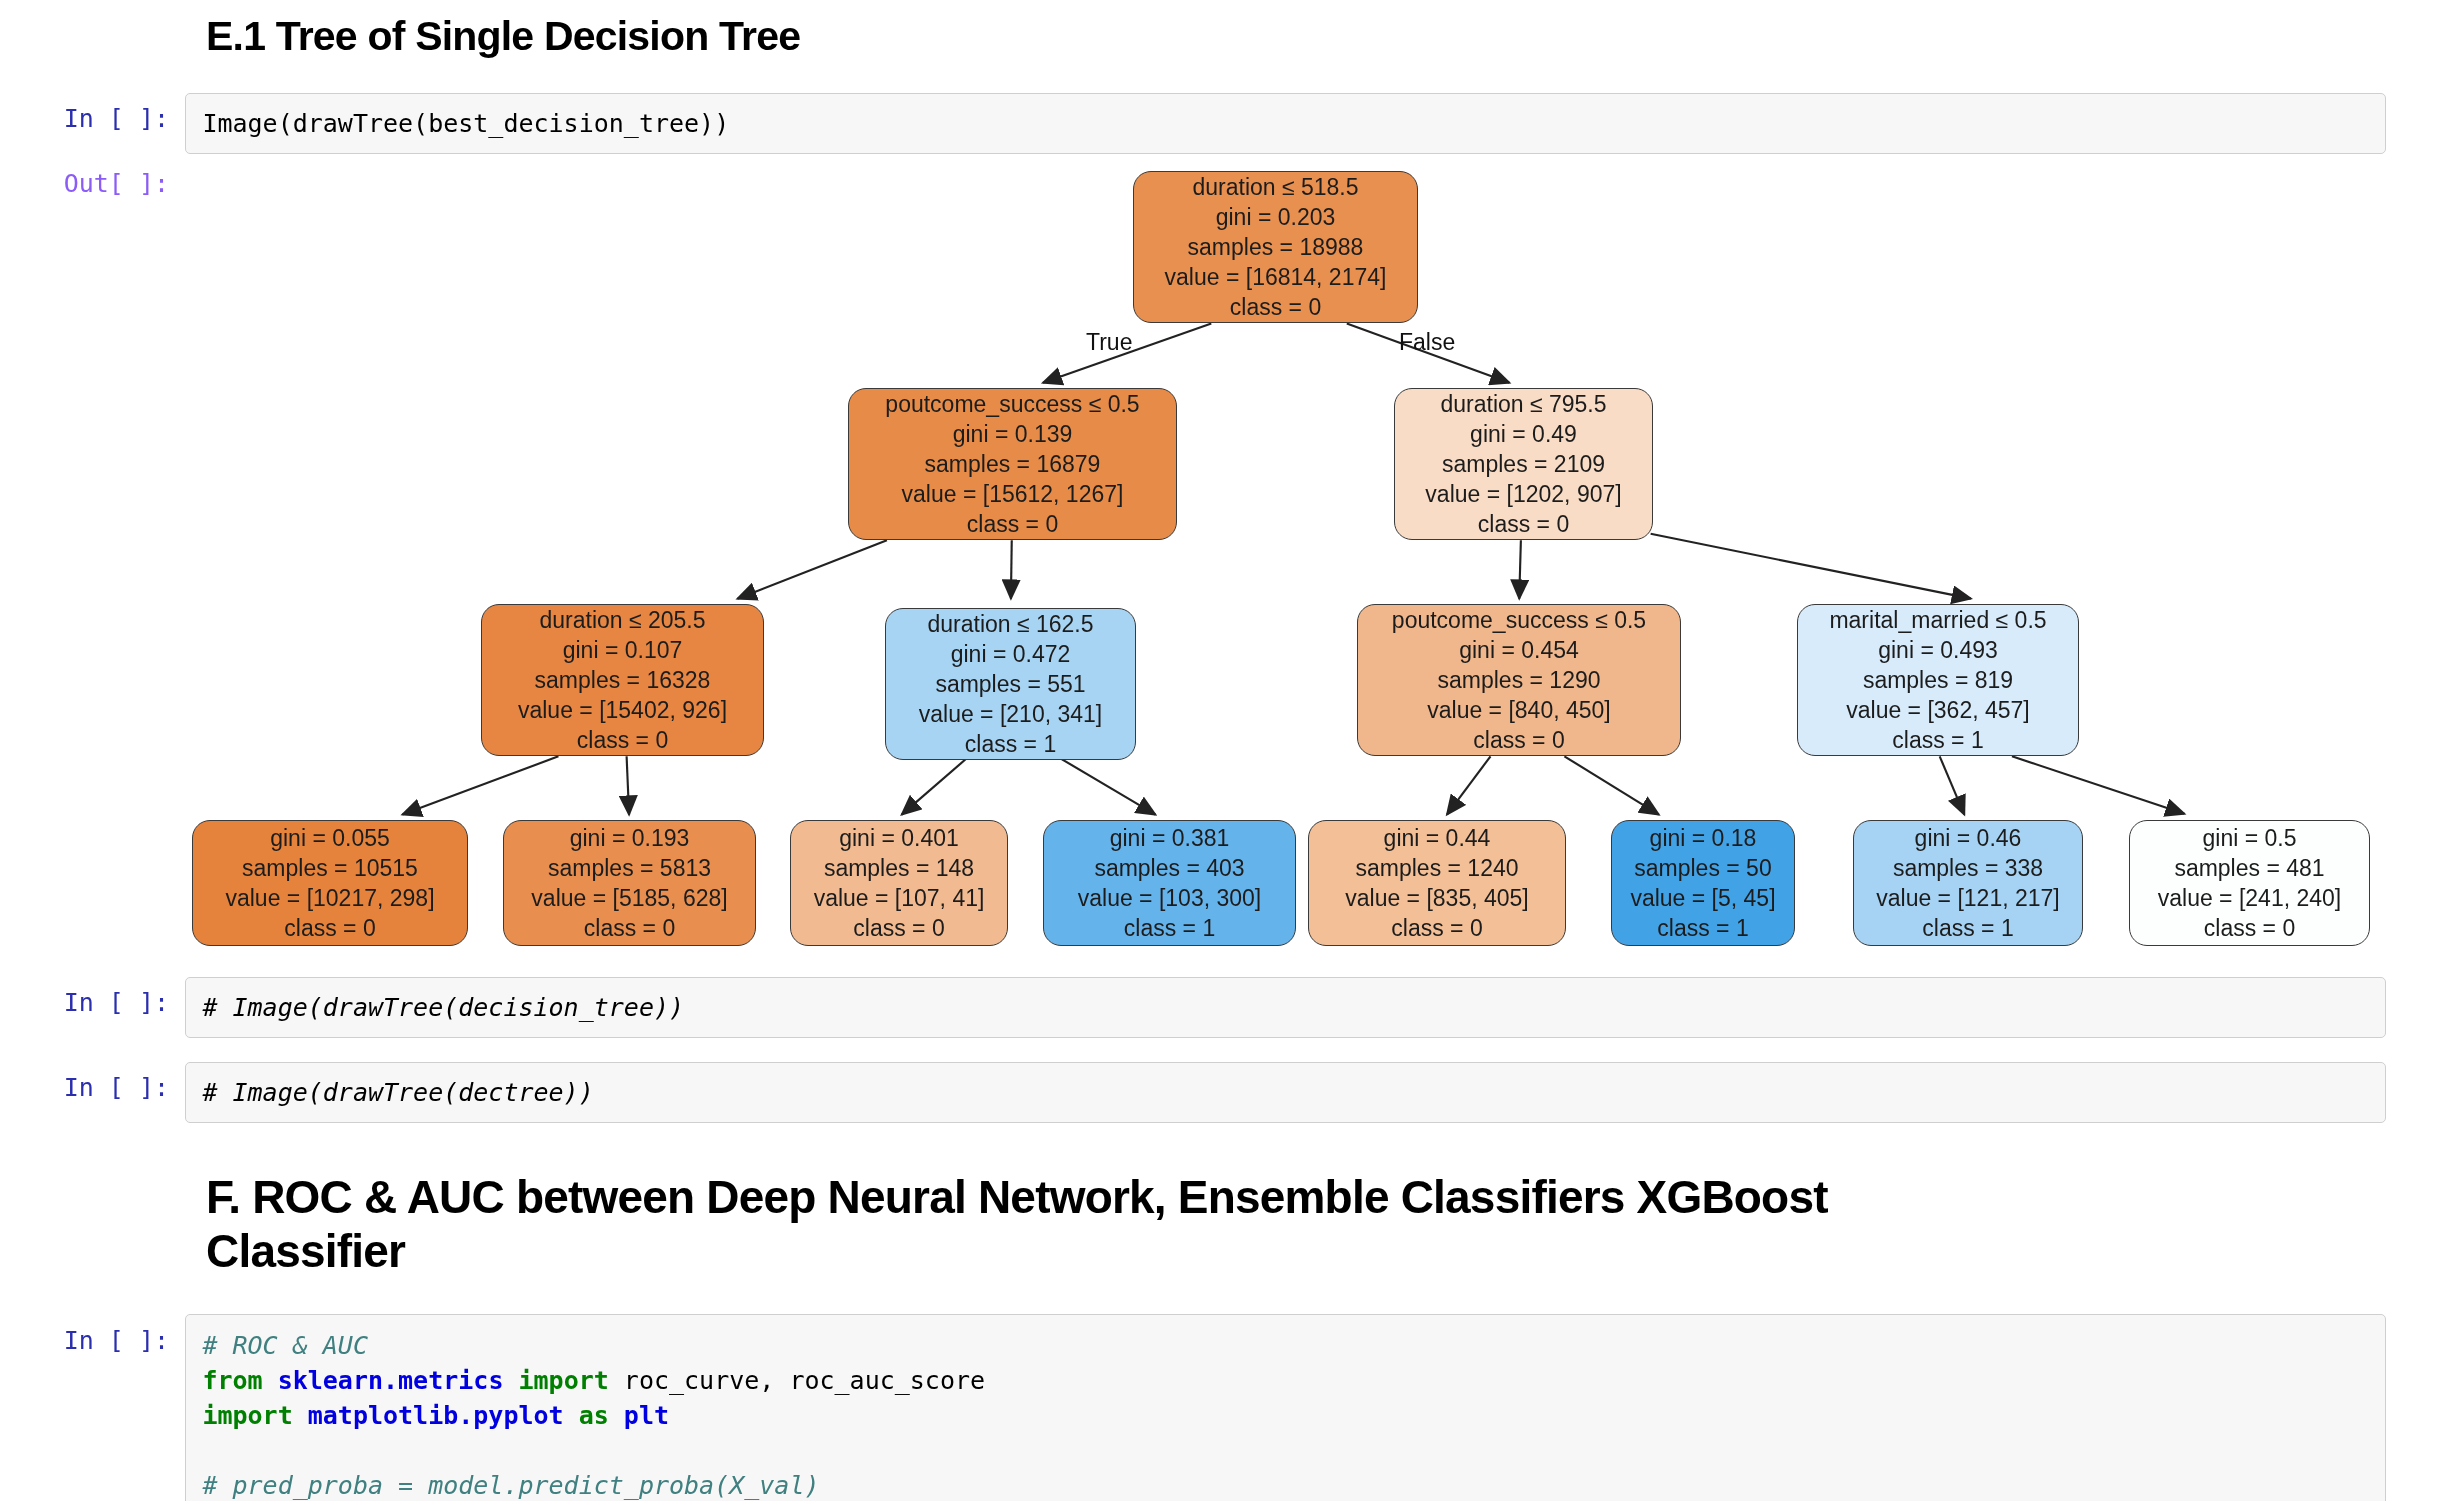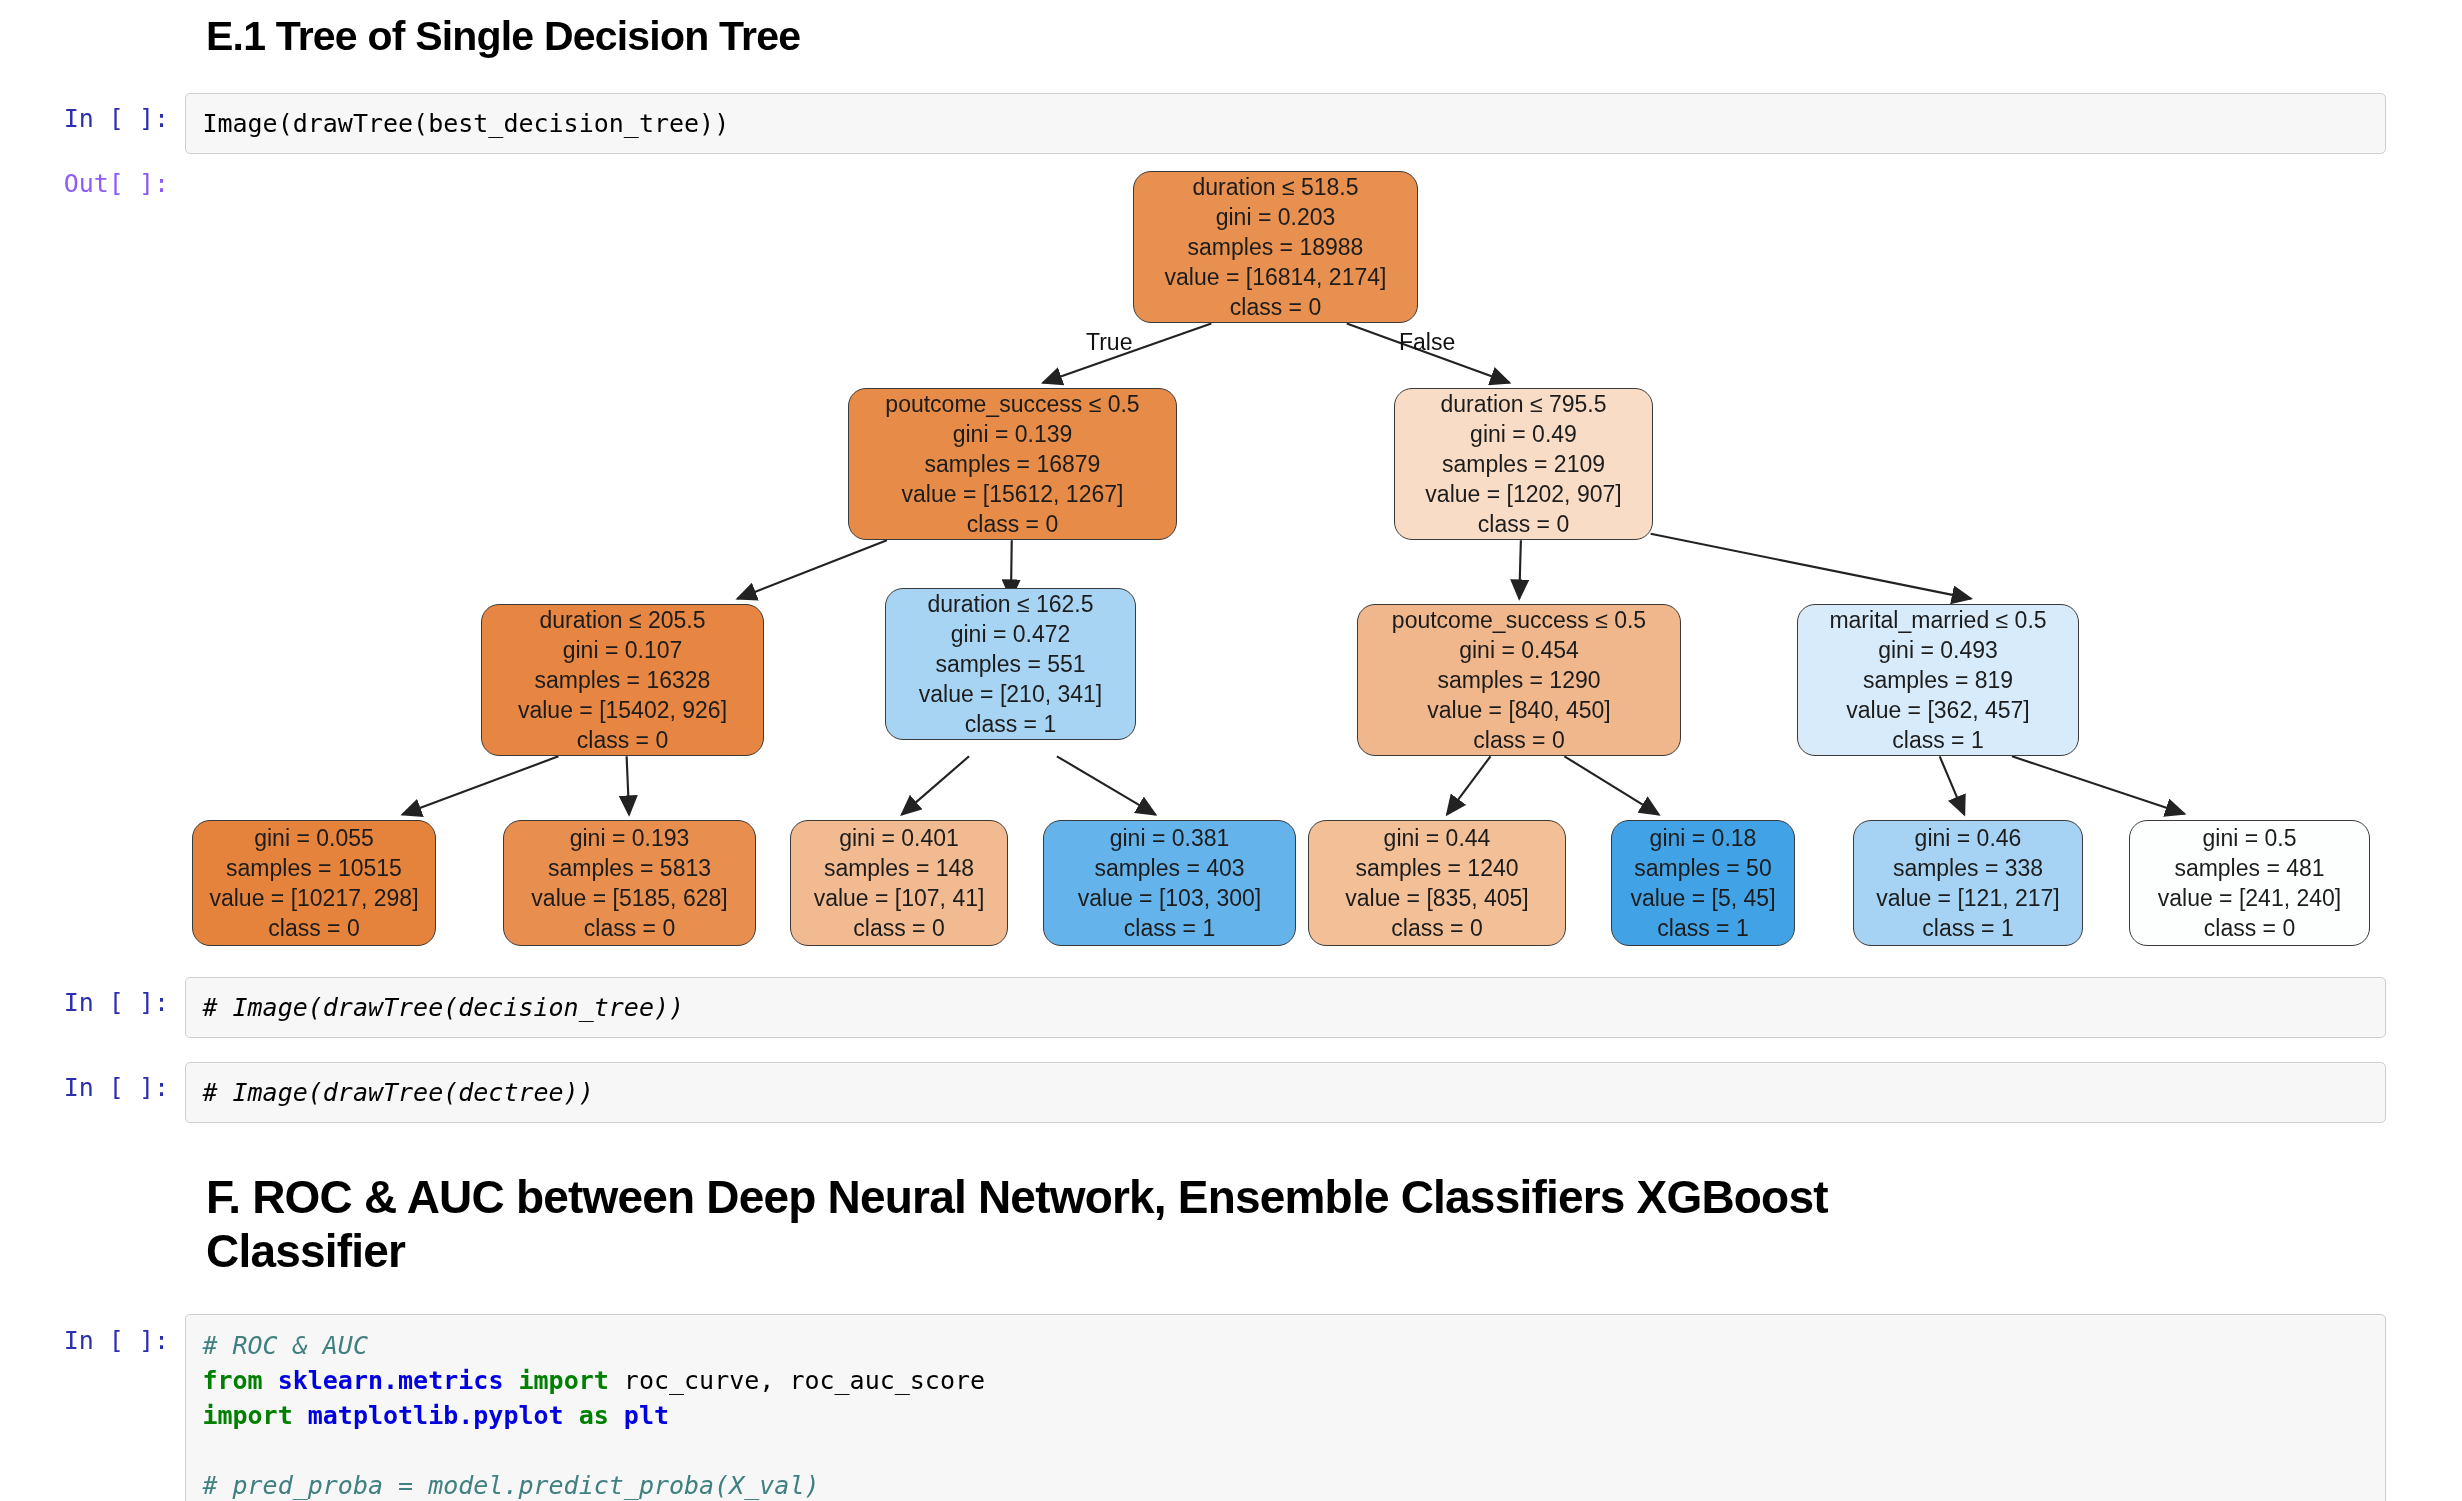--- a/index.html
+++ b/index.html
@@ -45,24 +45,24 @@
          justify-content:center;align-items:center;
          font-size:23px;line-height:30px;color:#1c1c1c;}
   .node-line{white-space:pre;}
   .edge-label{position:absolute;font-size:23px;color:#111;}
 
   
   #n0{left:1133px;top:171px;width:285px;height:152px;}
   #n1{left:848px;top:388px;width:329px;height:152px;}
   #n2{left:1394px;top:388px;width:259px;height:152px;}
   #n3{left:481px; top:604px;width:283px;height:152px;}
-  #n4{left:885px;top:588px;width:251px;height:152px;}
+  #n4{left:885px;top:608px;width:251px;height:152px;}
   #n5{left:1357px;top:604px;width:324px;height:152px;}
   #n6{left:1797px;top:604px;width:282px;height:152px;}
-  #n7{left:192px; top:820px;width:244px;height:126px;}
+  #n7{left:192px; top:820px;width:276px;height:126px;}
   #n8{left:503px; top:820px;width:253px;height:126px;}
   #n9{left:790px; top:820px;width:218px;height:126px;}
   #n10{left:1043px;top:820px;width:253px;height:126px;}
   #n11{left:1308px;top:820px;width:258px;height:126px;}
   #n12{left:1611px;top:820px;width:184px;height:126px;}
   #n13{left:1853px;top:820px;width:230px;height:126px;}
   #n14{left:2129px;top:820px;width:241px;height:126px;}
 </style>
 </head>
 <body>

